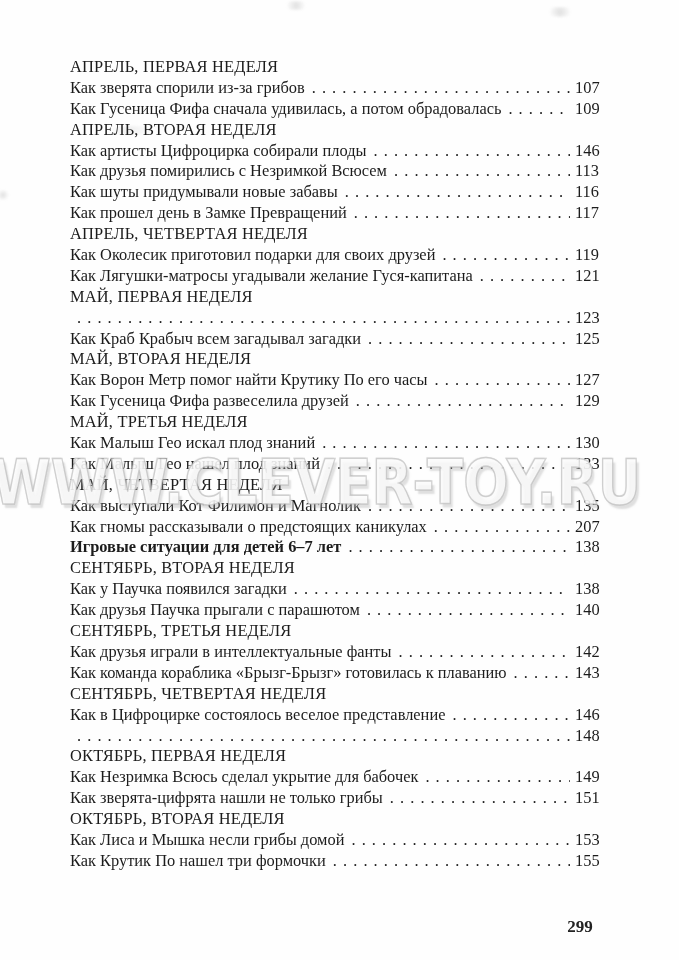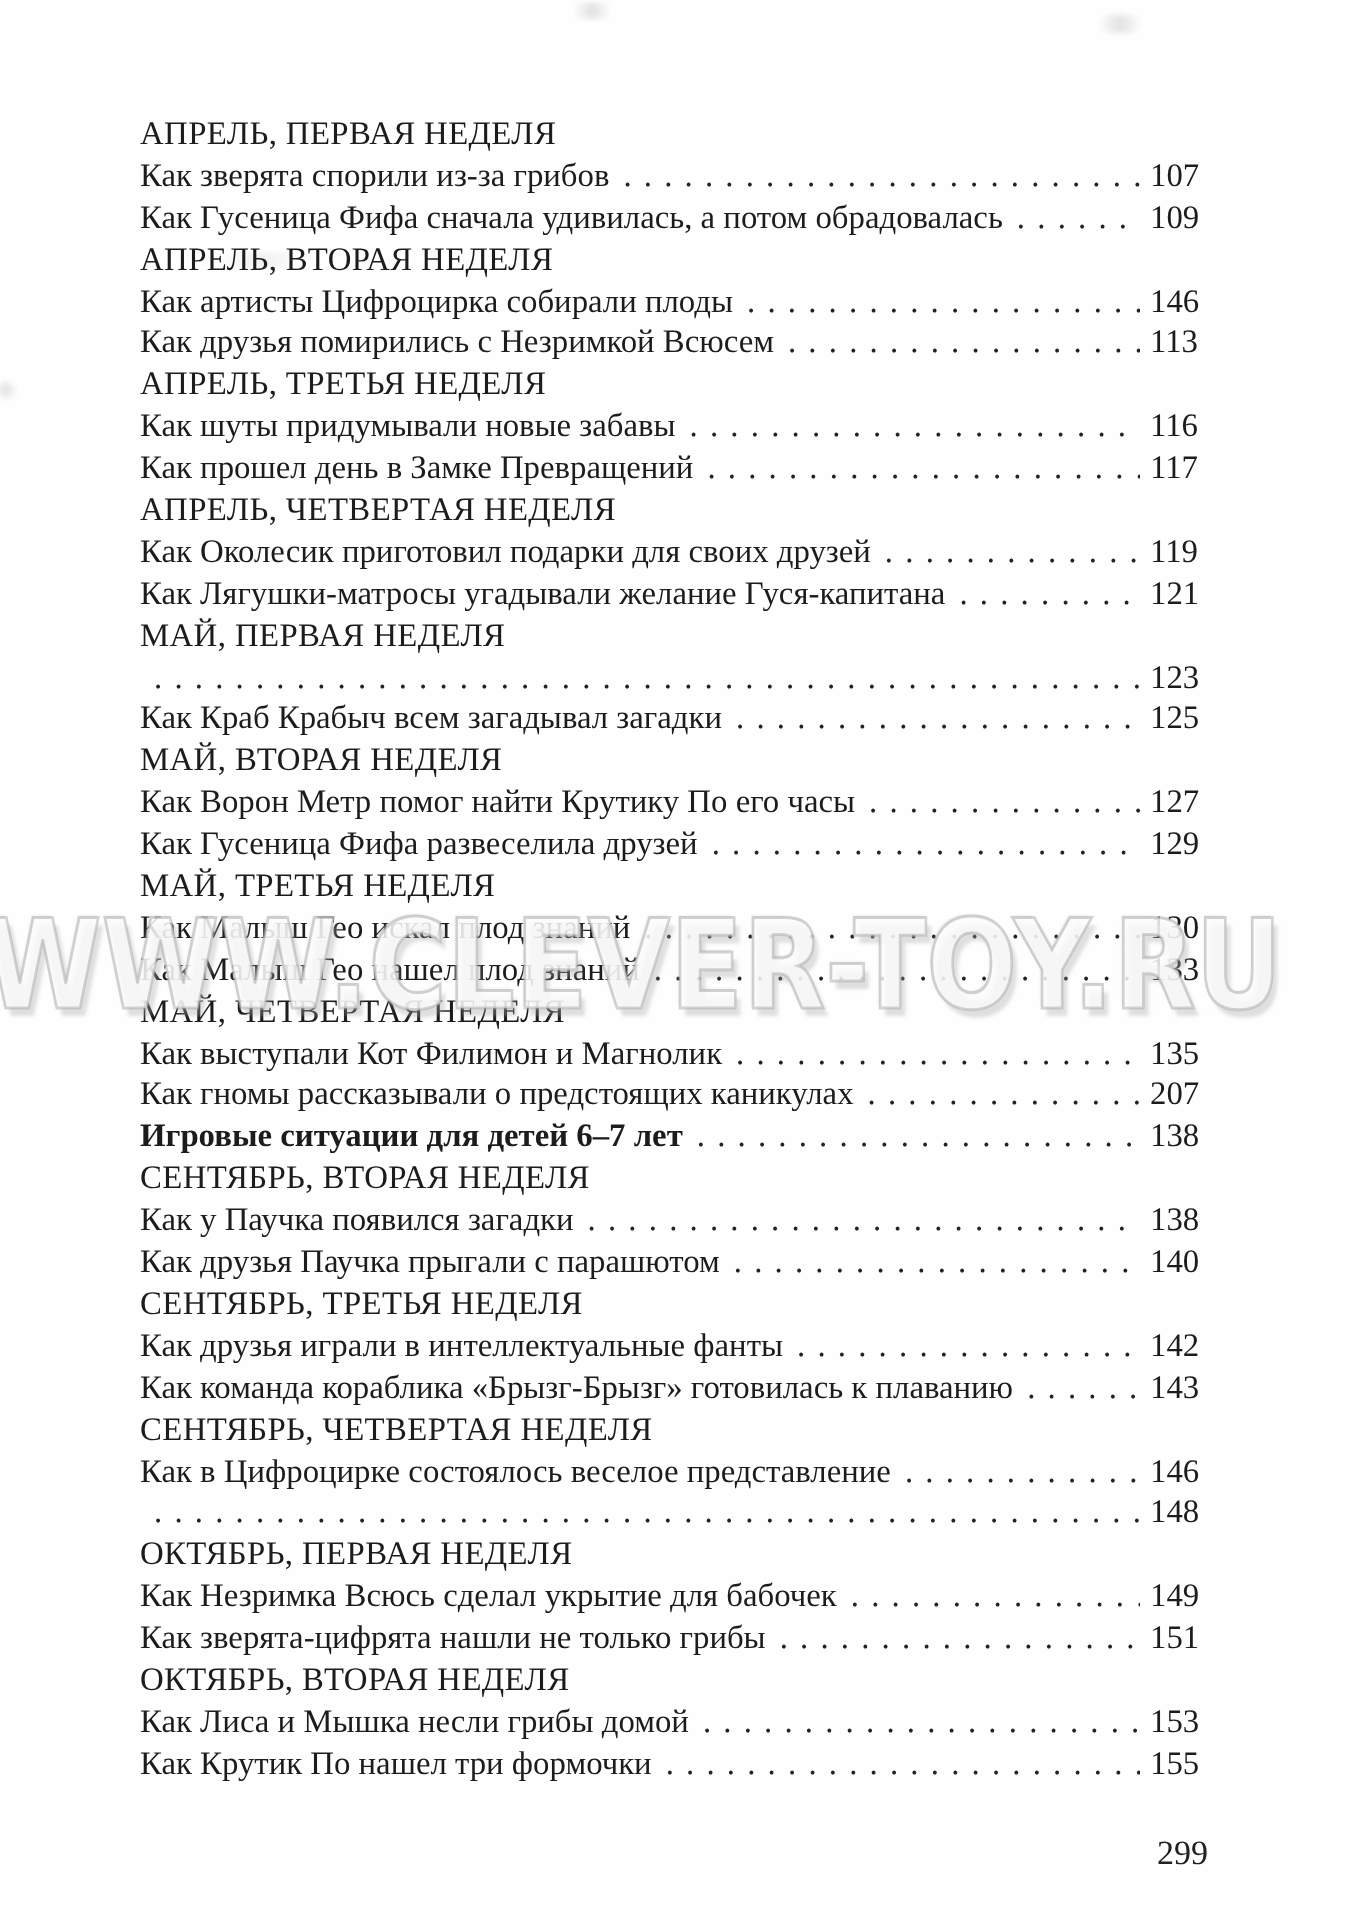--- a/index.html
+++ b/index.html
@@ -82,23 +82,24 @@
     transform: scaleX(0.86);
     transform-origin: left center;
     pointer-events: none;
   }
 
   .folio {
     position: absolute;
     left: 556px;
     top: 917px;
     width: 48px;
-    text-align: right;
+    text-align: center;
     font-size: 17px;
     color: #222;
+    font-weight: bold;
   }
 </style>
 </head>
 <body>
 
 <div class="page">
   <div class="artifact a1"></div>
   <div class="artifact a2"></div>
   <div class="artifact a3"></div>
   <div class="artifact a4"></div>
@@ -123,23 +124,20 @@
       <div class="row entry">
         <span class="t">Как артисты Цифроцирка собирали плоды</span>
         <span class="dots"></span>
         <span class="pg">146</span>
       </div>
       <div class="row entry">
         <span class="t">Как друзья помирились с Незримкой Всюсем</span>
         <span class="dots"></span>
         <span class="pg">113</span>
       </div>
-      <div class="row header">
-        <span class="t">АПРЕЛЬ, ТРЕТЬЯ НЕДЕЛЯ</span>
-      </div>
       <div class="row entry">
         <span class="t">Как шуты придумывали новые забавы</span>
         <span class="dots"></span>
         <span class="pg">116</span>
       </div>
       <div class="row entry">
         <span class="t">Как прошел день в Замке Превращений</span>
         <span class="dots"></span>
         <span class="pg">117</span>
       </div>

